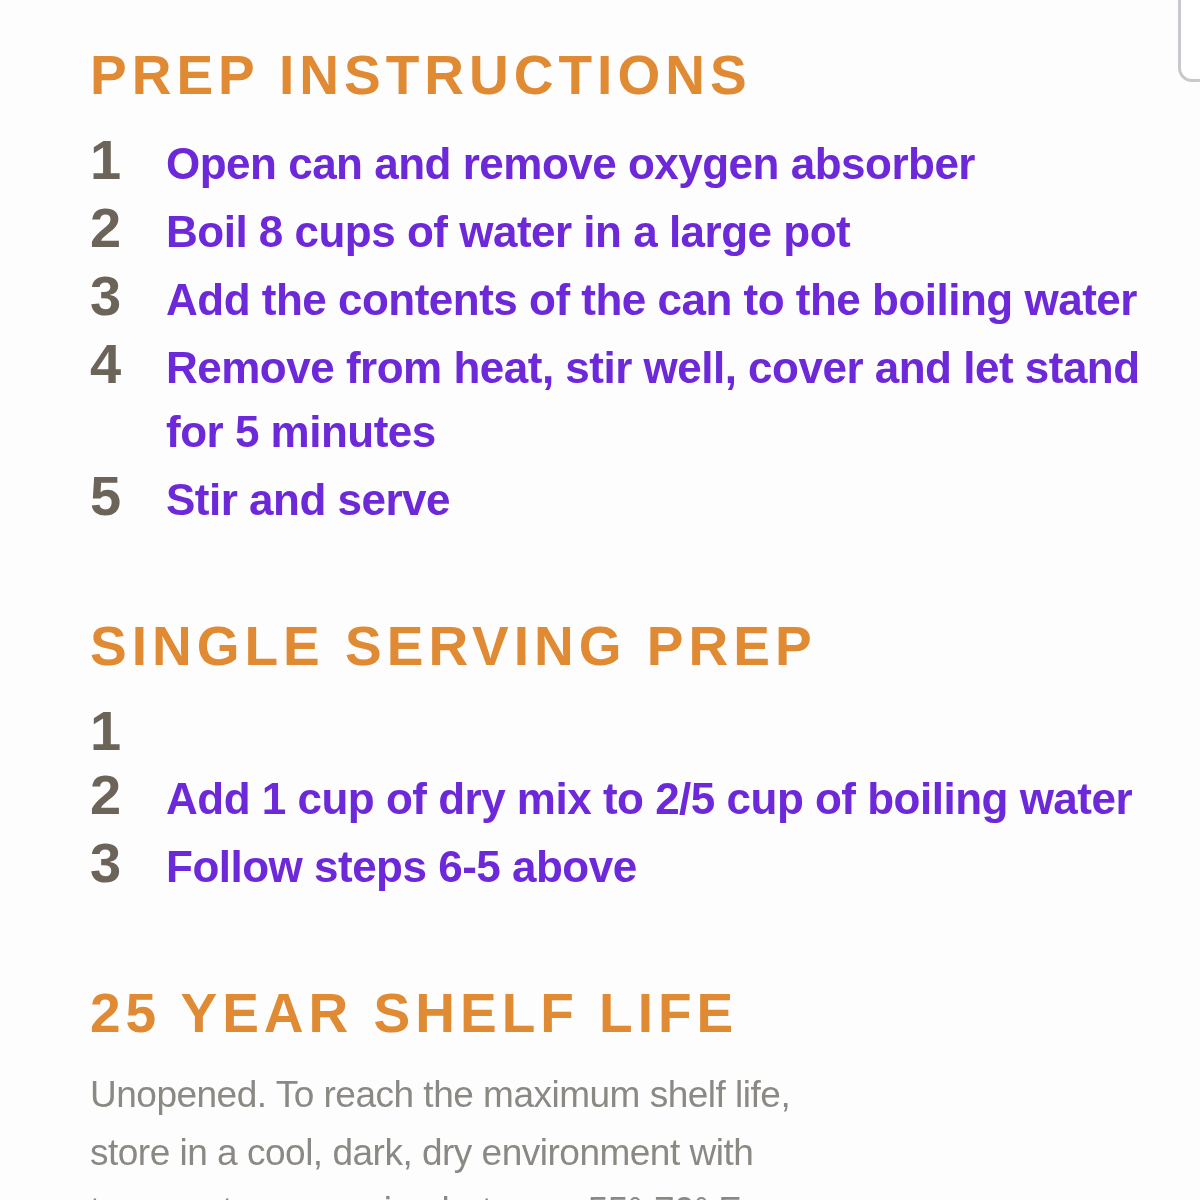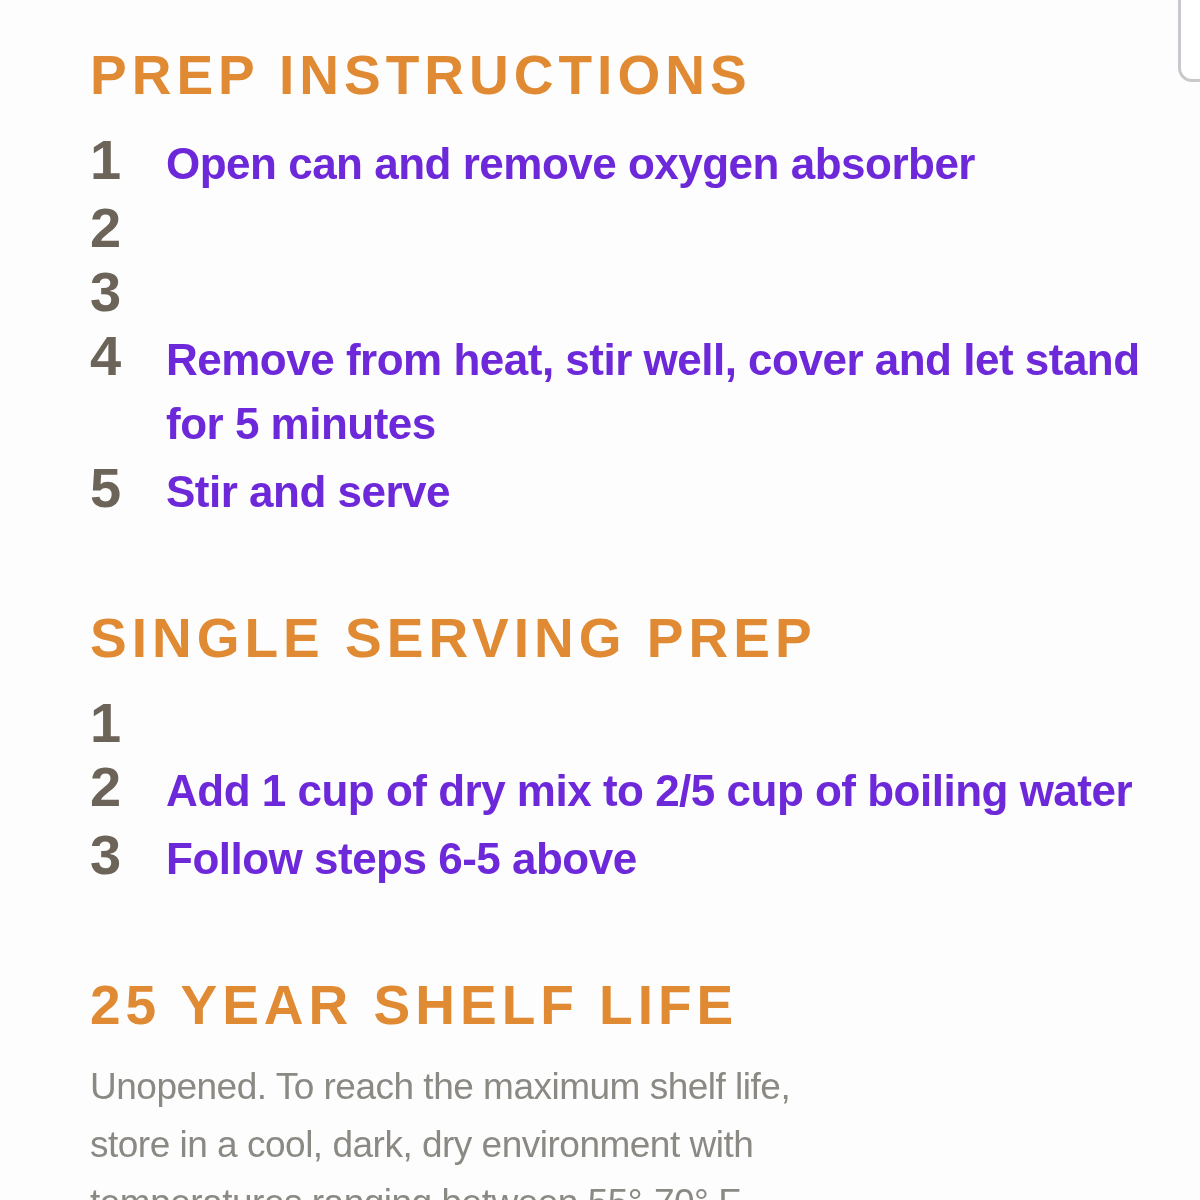--- a/index.html
+++ b/index.html
@@ -79,23 +79,25 @@
 
     <div class="section">
       <h1 class="section-title">PREP INSTRUCTIONS</h1>
       <div class="steps">
         <div class="step">
           <span class="step-num">1</span>
           <span class="step-text">Open can and remove oxygen absorber</span>
         </div>
         <div class="step">
           <span class="step-num">2</span>
+          <span class="step-text">Boil 8 cups of water in a large pot</span>
         </div>
         <div class="step">
           <span class="step-num">3</span>
+          <span class="step-text">Add the contents of the can to the boiling water</span>
         </div>
         <div class="step">
           <span class="step-num">4</span>
           <span class="step-text">Remove from heat, stir well, cover and let stand
 for 5 minutes</span>
         </div>
         <div class="step">
           <span class="step-num">5</span>
           <span class="step-text">Stir and serve</span>
         </div>

